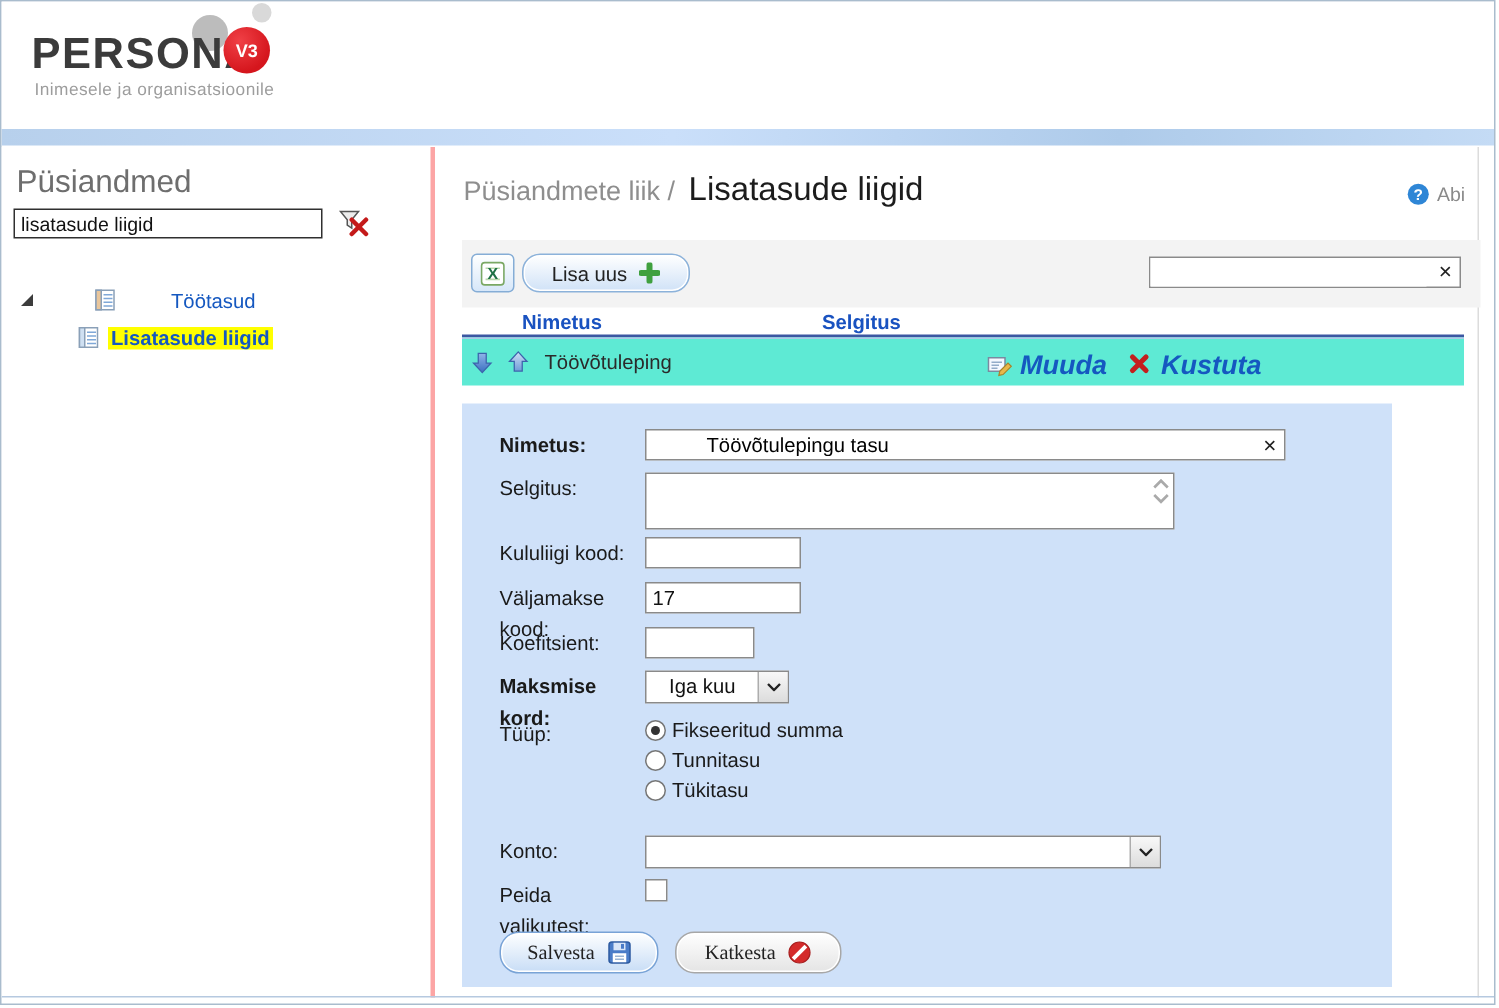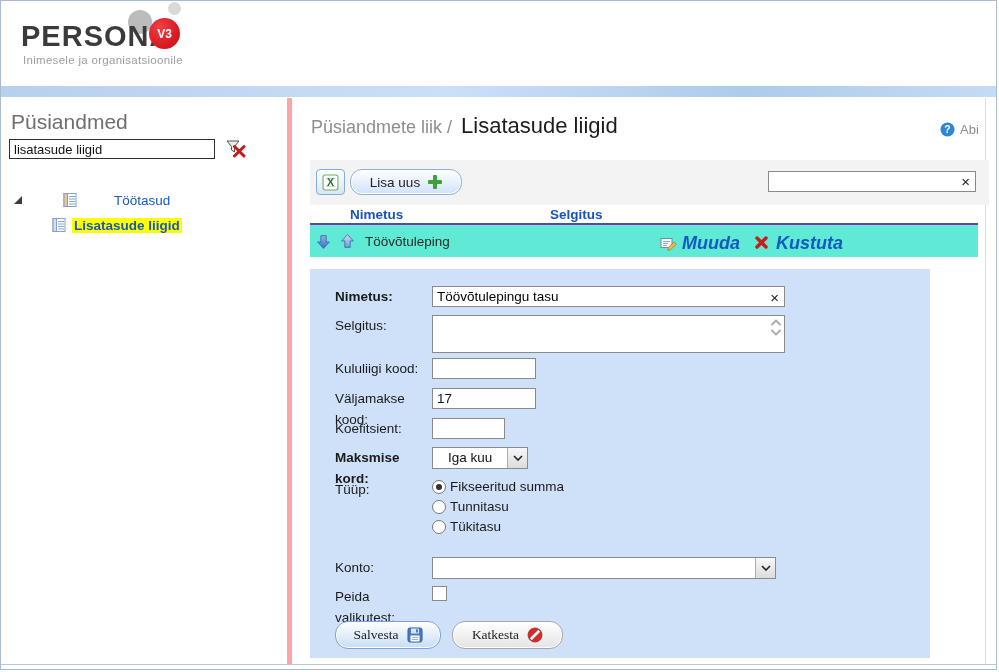--- a/index.html
+++ b/index.html
@@ -30,21 +30,21 @@
   .tree-row { position:absolute; display:flex; align-items:center; gap:5px; }
   .tree-row-1 { left:13px; top:94px;gap:36px; }
   .tree-row-2 { left:50px; top:119px; }
   .tri-expanded { width:0; height:0; border-left:8px solid transparent; border-bottom:8px solid #3c3c3c; margin-right:4px; }
   .node-icon { width:16px; height:16px; display:inline-block; }
   .tree-link { font-size:13.5px; color:#1558c0; text-decoration:none; cursor:pointer; }
   .tree-link.hl { background:#ffff00; font-weight:bold; padding:0 2px; }
 
   
   .content { position:absolute; left:286px; top:97px; width:699px; height:567px;
-             border-left:5px solid #fca5a5; border-right:1px solid #dcdcdc; background:#fff; }
+             border-left:3px solid #fca5a5; border-right:1px solid #dcdcdc; background:#fff; }
   .titlebar { position:absolute; left:19px; top:15px; display:flex; align-items:baseline; gap:9px; white-space:nowrap; }
   .breadcrumb { font-size:18px; color:#8e8e8e; }
   .page-title { font-size:22px; color:#1c1c1c; }
   .help { position:absolute; left:648px; top:24px; display:flex; align-items:center; gap:5px; cursor:pointer; }
   .help-label { font-size:13px; color:#8a8a8a; }
 
   .toolbar { position:absolute; left:18px; top:62px; width:679px; height:45px; background:#f3f3f3; }
   .excel-btn { position:absolute; left:6px; top:9px; width:29px; height:26px; border:1px solid #85add6; border-radius:4px;
                background:linear-gradient(#feffff,#d7e7f9); display:flex; align-items:center; justify-content:center; cursor:pointer; }
   .lisauus-btn { position:absolute; left:40px; top:9px; width:112px; height:26px; border:1px solid #8cb2da; border-radius:12px;
@@ -232,21 +232,21 @@
             <path d="M2.8 2.8l8.4 8.4M11.2 2.8l-8.4 8.4" stroke="#c41e1e" stroke-width="3.2" stroke-linecap="round"></path>
           </svg>
         </span>
         <a class="lnk">Kustuta</a>
       </div>
     </div>
 
     <div class="form-panel">
 
       <span class="f-label b" style="top:17px">Nimetus:</span>
-      <div class="in-wrap" style="top:17px; width:353px;">
+      <div class="in-wrap" style="top:17px; width:427px;padding-left:36px;">
         <input value="Töövõtulepingu tasu" style="">
         <span class="input-x" style="top:1px">×</span>
       </div>
 
       <span class="f-label" style="top:46px">Selgitus:</span>
       <div class="f-textarea">
         <textarea style=""></textarea>
         <span class="ta-chevrons">
           <svg class="chev" viewBox="0 0 12 7">
               <path d="M1.5 6L6 1.5 10.5 6" stroke="#aaa" stroke-width="1.8" fill="none"></path>

